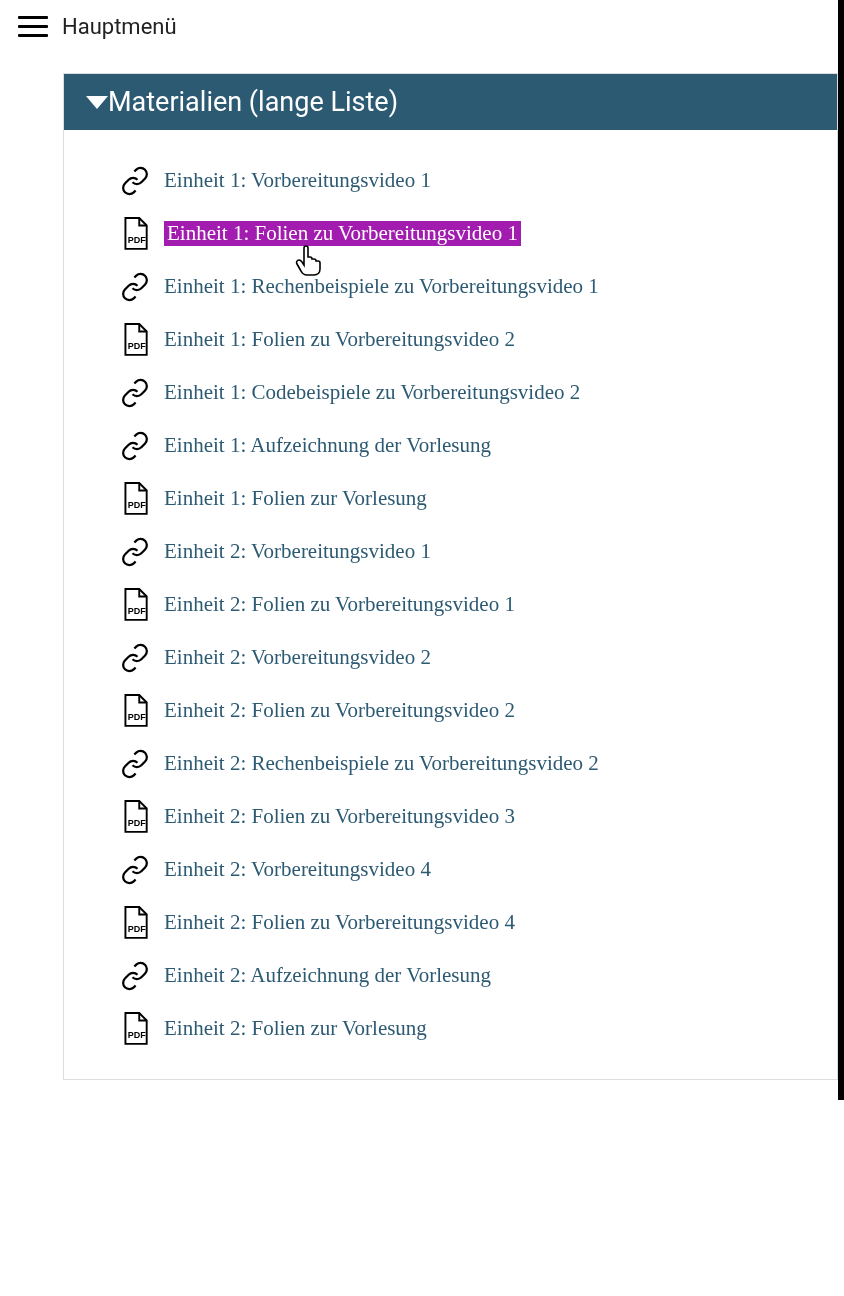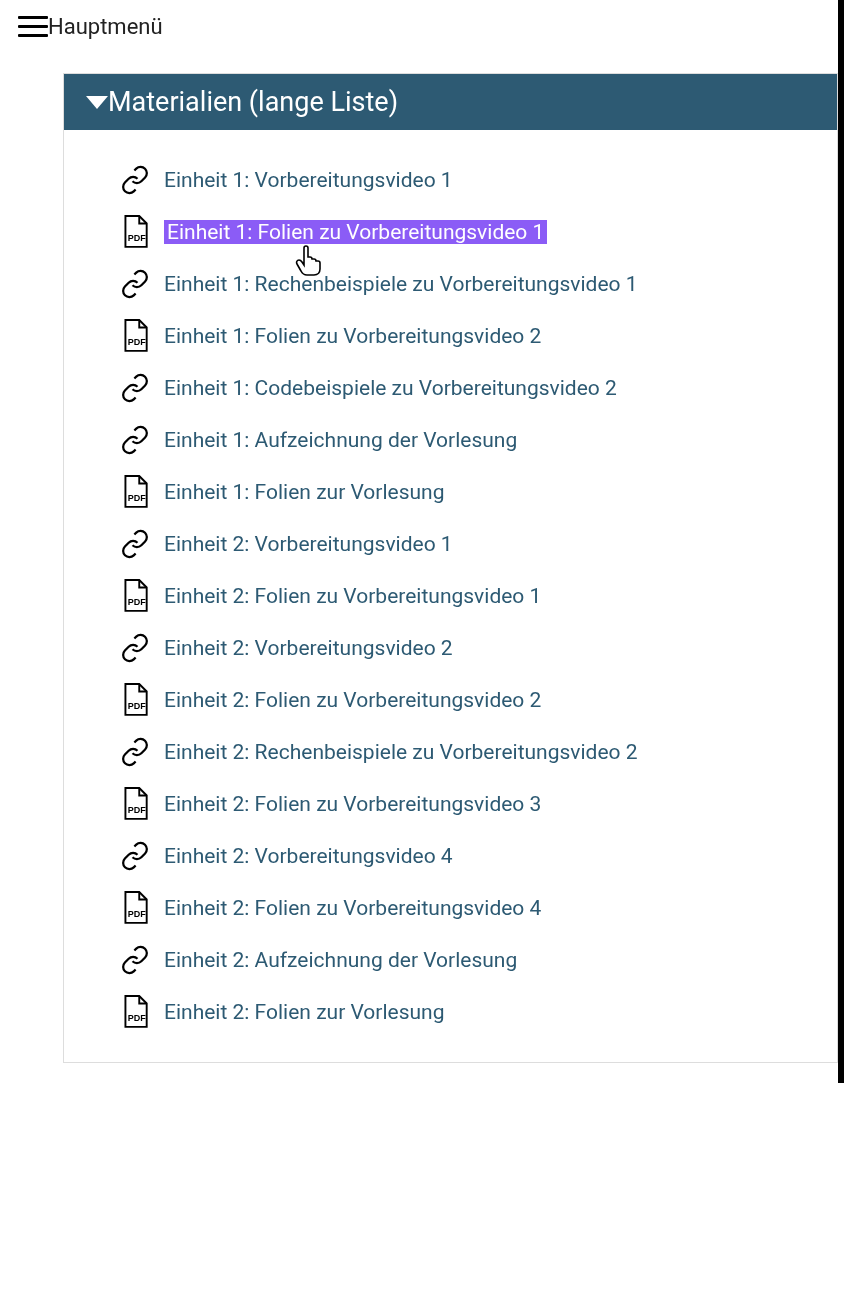--- a/index.html
+++ b/index.html
@@ -6,20 +6,21 @@
   body {
     font-family: -apple-system, BlinkMacSystemFont, "Segoe UI", Roboto, "Helvetica Neue", Arial, sans-serif;
     background: #ffffff;
     width: 844px;
     border-right: 6px solid #000;
   }
   .topbar {
     display: flex;
     align-items: center;
     padding: 14px 18px;
+    gap: 14px;
   }
   .hamburger {
     display: flex;
     flex-direction: column;
     justify-content: center;
     gap: 6px;
     width: 30px;
     height: 24px;
     cursor: pointer;
   }
@@ -72,23 +73,24 @@
     height: 22px;
     flex-shrink: 0;
     display: flex;
     align-items: center;
     justify-content: center;
   }
   .item-label {
     font-size: 21px;
     color: #2d5a73;
     cursor: pointer;
+    font-family: Liberation Serif, serif;
   }
   .item.selected .item-label {
-    background: #8b5cf6;
+    background: #a21caf;
     color: #fff;
     padding: 0 3px;
   }
   .cursor-hand {
     position: absolute;
     left: 294px;
     top: 245px;
     pointer-events: none;
   }
 </style>

